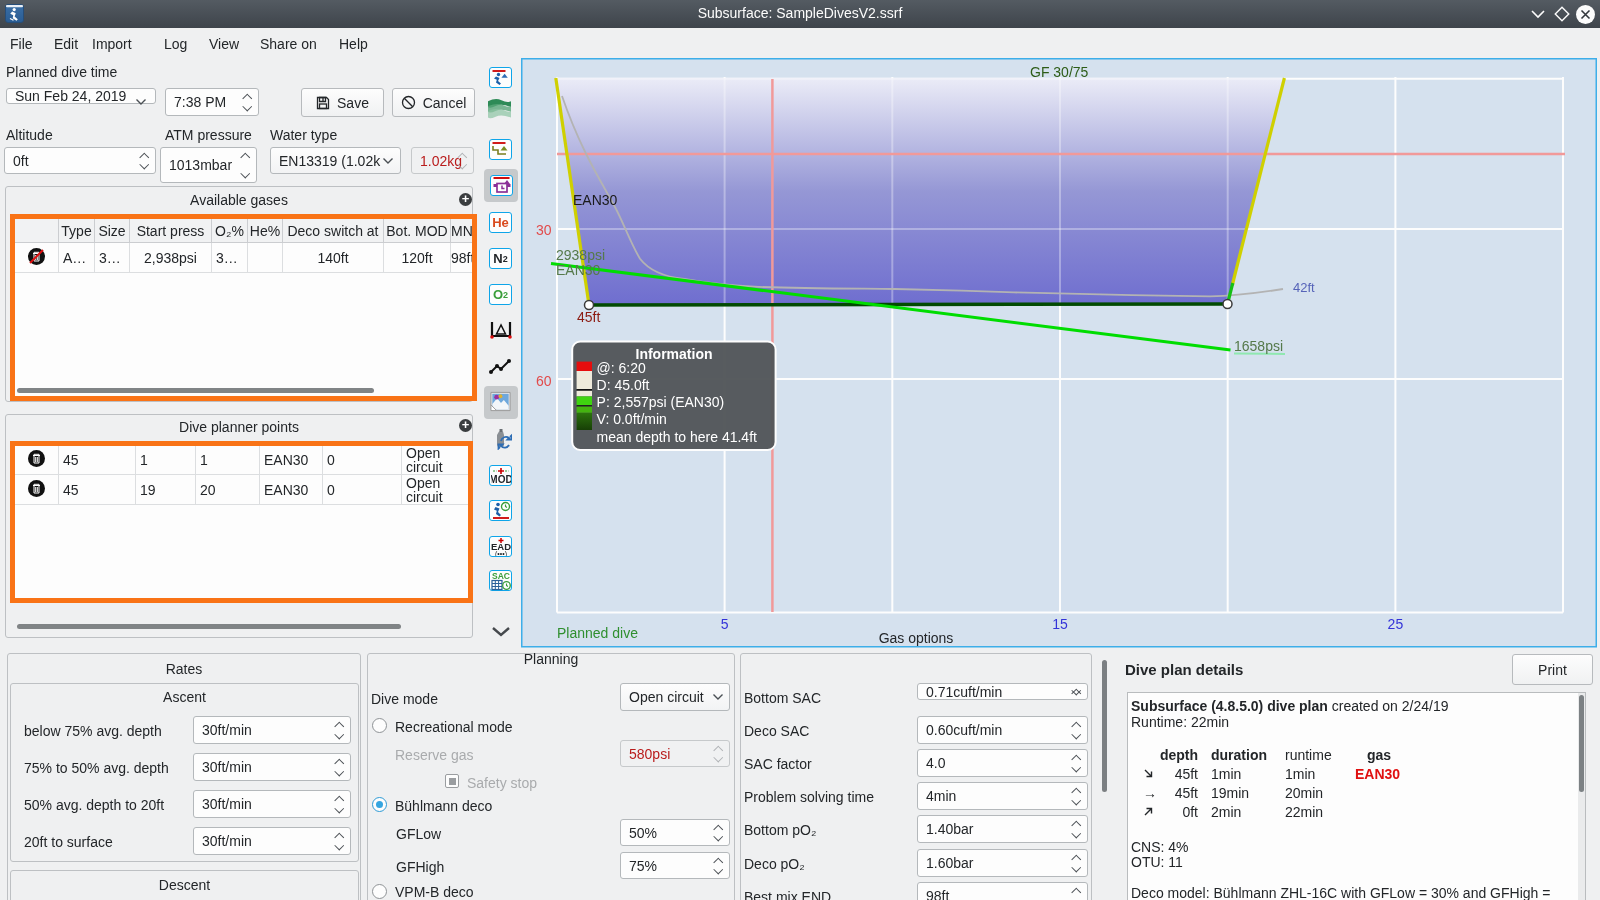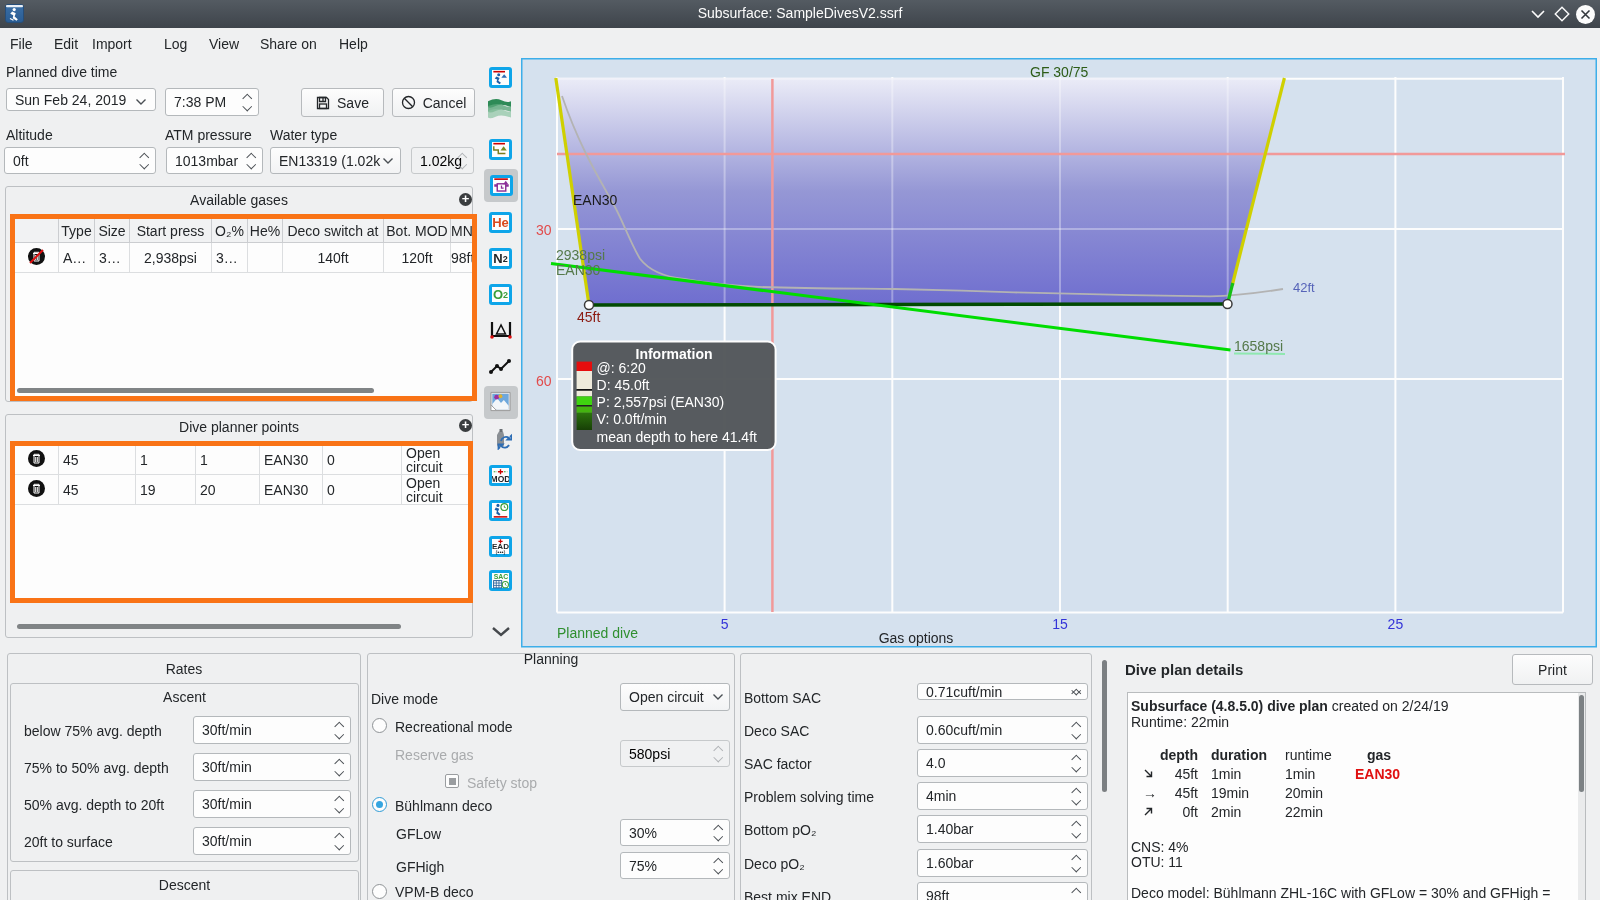--- a/index.html
+++ b/index.html
@@ -3,33 +3,33 @@
 <meta charset="utf-8">
 <style>
 *{margin:0;padding:0;box-sizing:border-box}
 html,body{width:1600px;height:900px;overflow:hidden;background:#eff0f1;
 font-family:"Liberation Sans",sans-serif;color:#232629;position:relative}
 .abs{position:absolute}
 .lbl{position:absolute;font-size:14px;color:#232629;white-space:nowrap}
 .glbl{position:absolute;font-size:14px;color:#a9abad;white-space:nowrap}
 .inp{position:absolute;background:#fdfdfd;border:1px solid #b4b8bb;border-radius:3px;
 font-size:14px;color:#232629;display:flex;align-items:center;padding-left:8px;white-space:nowrap;overflow:hidden}
-.dis{background:#f0f1f2;border-color:#c6c9cb;color:#000000}
+.dis{background:#f0f1f2;border-color:#c6c9cb;color:#b91c1c}
 .btn{position:absolute;background:linear-gradient(#fdfdfd,#f0f1f2);border:1px solid #b7babd;border-radius:3px;
 font-size:14px;color:#232629;display:flex;align-items:center;justify-content:center;gap:7px}
 .panel{position:absolute;border:1px solid #bdc0c3;border-radius:3px}
 .ptitle{position:absolute;font-size:14px;color:#232629;width:100%;text-align:center}
 .gbox{position:absolute;border:1px solid #bdc0c3;border-radius:3px}
 .addbtn{position:absolute;width:13px;height:13px;border-radius:50%;background:#3a3d3f;color:#fff;
 font-size:13px;line-height:11px;text-align:center;font-weight:bold}
 table.t{border-collapse:collapse;table-layout:fixed;font-size:14px;background:#fdfdfd;border:5px solid #f97316}
 table.t th{font-weight:normal;background:#f1f2f3;border:1px solid #cbcdd0;overflow:hidden;white-space:nowrap;text-align:center;padding:0}
 table.t td{border:1px solid #dcdee0;overflow:hidden;white-space:nowrap;padding:0 0 0 4px;background:#fdfdfd}
 .hsb{position:absolute;height:5px;border-radius:2.5px;background:#808486}
-.tico{position:absolute;background:#fdfdfd;border:3px solid #0ea5e9;border-radius:3px;width:23px;height:21px;display:flex;align-items:center;justify-content:center}
+.tico{position:absolute;background:#fdfdfd;border:1px solid #0ea5e9;border-radius:3px;width:23px;height:21px;display:flex;align-items:center;justify-content:center}
 .tflat{position:absolute;width:23px;height:21px;display:flex;align-items:center;justify-content:center}
 .hl{position:absolute;left:484px;width:34px;height:33px;border-radius:4px;background:#c6c9cb}
 .radio{position:absolute;width:15px;height:15px;border-radius:50%;border:1.5px solid #8f9396;background:#fdfdfd}
 .radio.on{border-color:#2e9bd6;background:#fdfdfd}
 .radio.on::after{content:"";position:absolute;left:2.5px;top:2.5px;width:7px;height:7px;border-radius:50%;background:#35a5e0}
 
 .spin::before{content:"";position:absolute;right:8px;top:6px;width:5.5px;height:5.5px;border:solid #4a4f54;border-width:1.4px 0 0 1.4px;transform:rotate(45deg)}
 .spin::after{content:"";position:absolute;right:8px;bottom:6px;width:5.5px;height:5.5px;border:solid #4a4f54;border-width:0 1.4px 1.4px 0;transform:rotate(45deg)}
 .dis.spin::before,.dis.spin::after{border-color:#b0b3b6}
 </style>
@@ -58,39 +58,39 @@
 
 <div class="lbl" style="left:10px;top:36px">File</div>
 <div class="lbl" style="left:54px;top:36px">Edit</div>
 <div class="lbl" style="left:92px;top:36px">Import</div>
 <div class="lbl" style="left:164px;top:36px">Log</div>
 <div class="lbl" style="left:209px;top:36px">View</div>
 <div class="lbl" style="left:260px;top:36px">Share on</div>
 <div class="lbl" style="left:339px;top:36px">Help</div>
 
 <div class="lbl" style="left:6px;top:64px">Planned dive time</div>
-<div class="inp" style="left:6px;top:88px;width:150px;height:23px">Sun Feb 24, 2019</div>
+<div class="inp" style="left:6px;top:88px;width:150px;height:16px">Sun Feb 24, 2019</div>
 <svg class="abs" style="left:134px;top:97px" width="14" height="10" viewBox="0 0 14 10">
     <path d="M2.5 2.5l4.5 4.5 4.5-4.5" stroke="#4a4f54" stroke-width="1.4" fill="none"></path>
   </svg>
 <div class="inp spin" style="left:165px;top:88px;width:94px;height:28px">7:38 PM</div>
 <div class="btn" style="left:301px;top:88px;width:83px;height:29px"><svg width="14" height="14" viewBox="0 0 14 14">
       <path d="M1.5 1.5h9l2 2v9h-11z" fill="none" stroke="#232629" stroke-width="1.3"></path>
       <path d="M3.5 1.5h6v4h-6zM7 2.2v2.6" stroke="#232629" stroke-width="1.3" fill="none"></path>
       <rect x="3.5" y="8" width="7" height="4.5" fill="none" stroke="#232629" stroke-width="1.3"></rect>
     </svg>Save</div>
 <div class="btn" style="left:392px;top:88px;width:83px;height:29px"><svg width="15" height="15" viewBox="0 0 15 15">
       <circle cx="7.5" cy="7.5" r="6" fill="none" stroke="#232629" stroke-width="1.3"></circle>
       <path d="M3.3 3.3l8.4 8.4" stroke="#232629" stroke-width="1.3"></path>
     </svg>Cancel</div>
 <div class="lbl" style="left:6px;top:127px">Altitude</div>
 <div class="lbl" style="left:165px;top:127px">ATM pressure</div>
 <div class="lbl" style="left:270px;top:127px">Water type</div>
 <div class="inp spin" style="left:4px;top:147px;width:152px;height:27px">0ft</div>
-<div class="inp spin" style="left:166px;top:147px;width:97px;height:27px">1013mbar</div>
+<div class="inp spin" style="left:160px;top:147px;width:97px;height:36px">1013mbar</div>
 <div class="inp" style="left:270px;top:147px;width:131px;height:27px;background:linear-gradient(#fdfdfd,#f2f3f4)">EN13319 (1.02k</div>
 <svg class="abs" style="left:381px;top:156px" width="14" height="10" viewBox="0 0 14 10">
     <path d="M2.5 2.5l4.5 4.5 4.5-4.5" stroke="#4a4f54" stroke-width="1.4" fill="none"></path>
   </svg>
 <div class="inp spin dis" style="left:411px;top:147px;width:63px;height:27px">1.02kg</div>
 
 <div class="panel" style="left:5px;top:186px;width:468px;height:216px"></div>
 <div class="ptitle" style="left:5px;top:192px;width:468px">Available gases</div>
 <div class="addbtn" style="left:459px;top:193px">+</div>
 <table class="t abs" style="left:10px;top:214px;width:462px">
@@ -402,21 +402,21 @@
 <div class="radio" style="left:372px;top:718px"></div>
 <div class="lbl" style="left:395px;top:719px">Recreational mode</div>
 <div class="glbl" style="left:395px;top:747px">Reserve gas</div>
 <div class="inp spin dis" style="left:620px;top:740px;width:110px;height:27px">580psi</div>
 <div class="abs" style="left:445px;top:774px;width:14px;height:14px;border:1.5px solid #9a9da0;border-radius:2px;background:#fdfdfd"></div>
 <div class="abs" style="left:448.5px;top:777.5px;width:7px;height:7px;background:#9a9da0"></div>
 <div class="glbl" style="left:467px;top:775px">Safety stop</div>
 <div class="radio on" style="left:372px;top:797px"></div>
 <div class="lbl" style="left:395px;top:798px">Bühlmann deco</div>
 <div class="lbl" style="left:396px;top:826px">GFLow</div>
-<div class="inp spin" style="left:620px;top:819px;width:110px;height:27px">30%</div>
+<div class="inp spin" style="left:620px;top:819px;width:110px;height:27px">50%</div>
 <div class="lbl" style="left:396px;top:859px">GFHigh</div>
 <div class="inp spin" style="left:620px;top:852px;width:110px;height:27px">75%</div>
 <div class="radio" style="left:372px;top:884px"></div>
 <div class="lbl" style="left:395px;top:884px">VPM-B deco</div>
 
 <div class="panel" style="left:740px;top:653px;width:352px;height:266px"></div>
 <div class="ptitle" style="left:740px;top:630px;width:352px">Gas options</div>
 <div class="lbl" style="left:744px;top:690px">Bottom SAC</div>
 <div class="inp spin" style="left:917px;top:683px;width:171px;height:17px">0.71cuft/min</div>
 <div class="lbl" style="left:744px;top:723px">Deco SAC</div>

